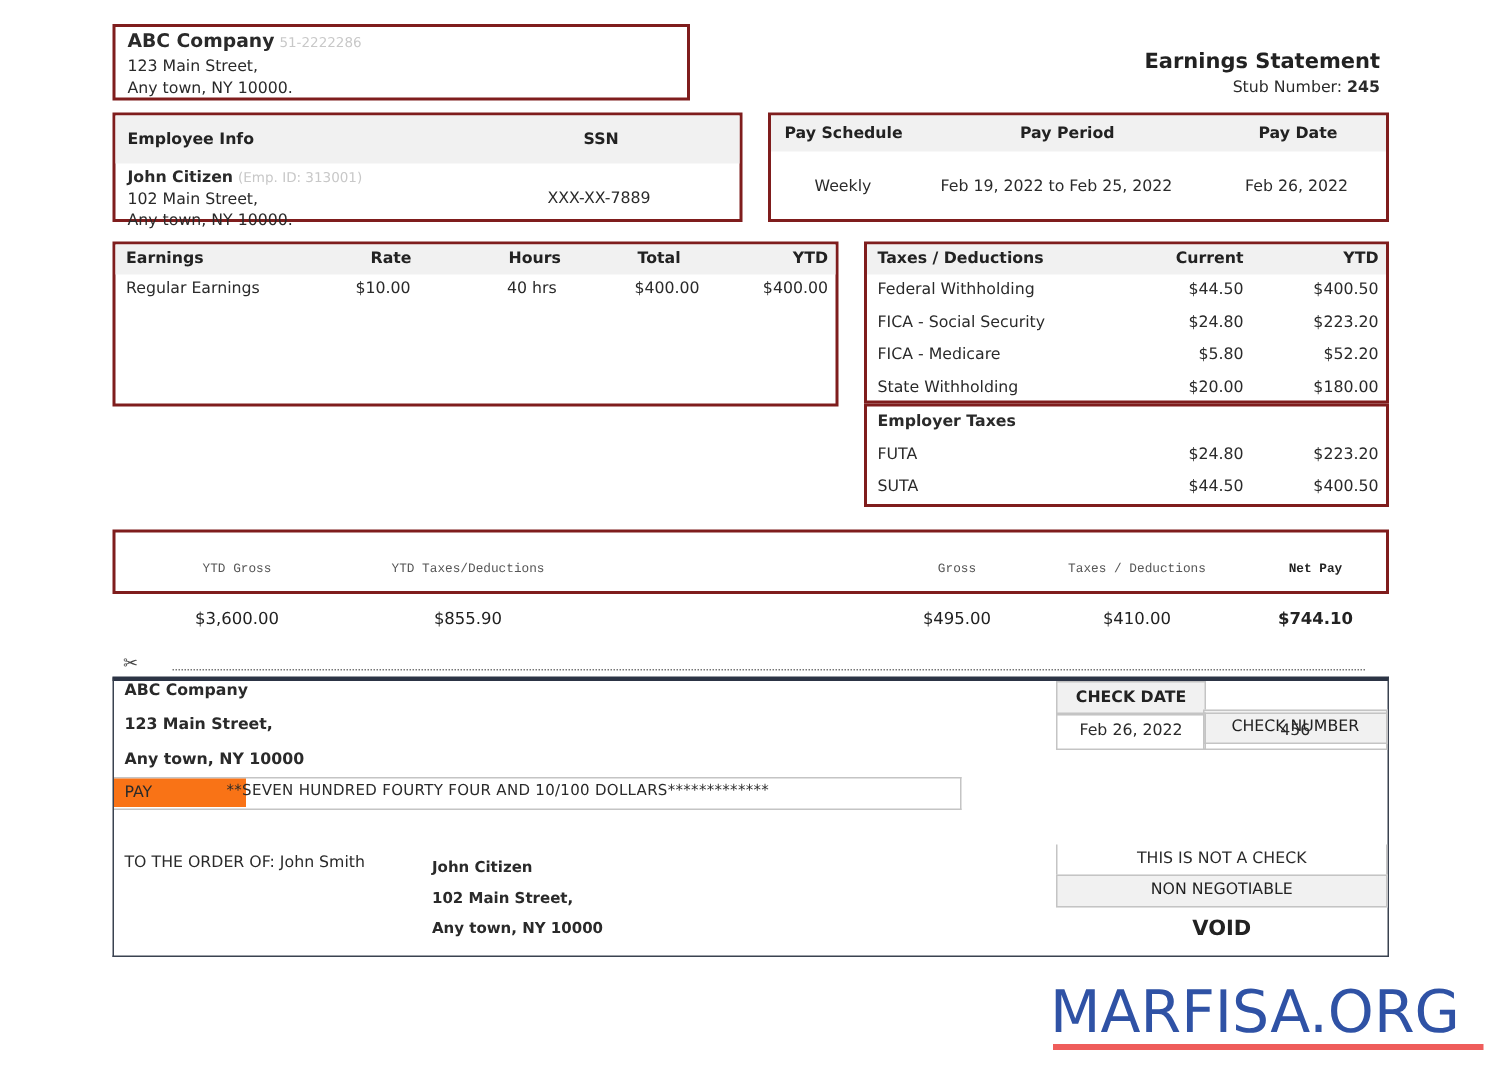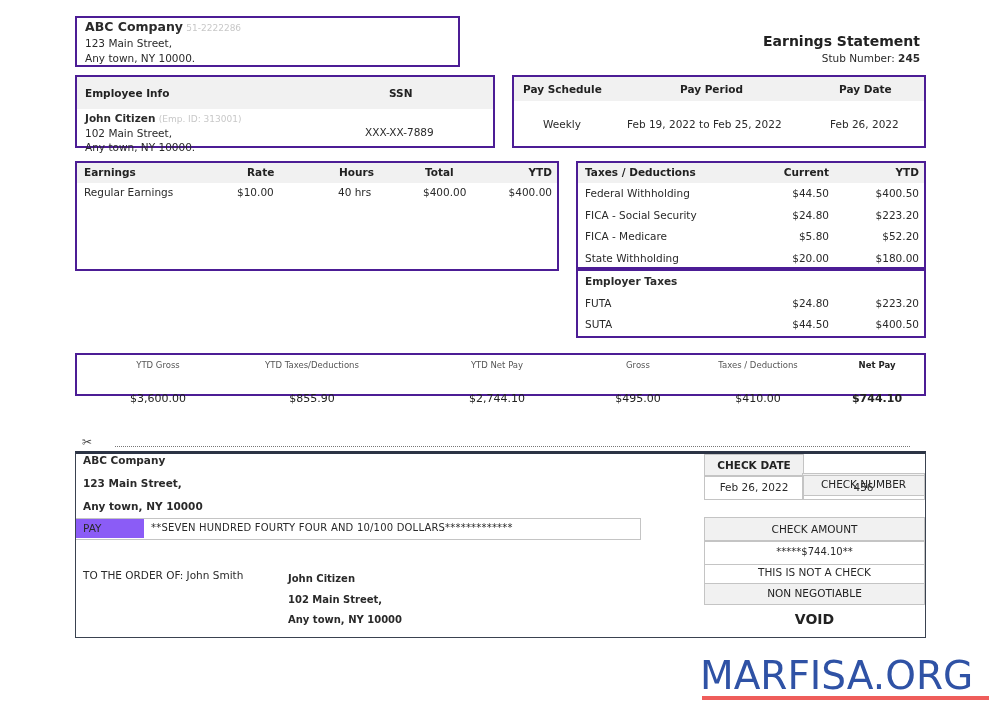--- a/index.html
+++ b/index.html
@@ -1,19 +1,19 @@
 <!DOCTYPE html>
 <html><head>
 <meta charset="utf-8">
 <style>
   * { box-sizing: border-box; margin: 0; padding: 0; }
   html, body { width: 1000px; height: 720px; background: #ffffff; overflow: hidden; }
   body { position: relative; font-family: "DejaVu Sans", sans-serif; color: #2a2a2a; font-size: 11px; }
   .abs { position: absolute; }
-  .box { position: absolute; border: 2px solid #4c1d95; }
+  .box { position: absolute; border: 2px solid #7f1d1d; }
   .hdr { background: #f1f1f1; font-weight: bold; color: #222; }
   .bold { font-weight: bold; }
   .muted { color: #c8c8c8; font-weight: normal; font-size: 9px; }
 
   
   #company { left: 75px; top: 16px; width: 385px; height: 51px; padding: 1px 8px; line-height: 15px; font-size: 10.5px; }
   #company .name { font-weight: bold; font-size: 12.5px; }
 
   #stmt-title { right: 80px; top: 33px; font-weight: bold; font-size: 14px; color: #222; text-align: right; }
   #stub { right: 80px; top: 52px; font-size: 10.5px; text-align: right; }
@@ -42,32 +42,32 @@
   #emptax { left: 576px; top: 269px; width: 350px; height: 69px; font-size: 10.5px; border-top-width: 2px; }
   .trow { height: 21.5px; position: relative; }
   .trow span { position: absolute; top: 4px; }
   .trow .l { left: 7px; }
   .trow .cur { right: 95px; }
   .trow .ytd { right: 5px; }
 
   
   #summary { left: 75px; top: 353px; width: 851px; height: 43px; }
   #summary .col { position: absolute; top: 0; width: 140px; text-align: center; }
-  #summary .lbl { font-size: 8.5px; color: #555; margin-top: 5px; }
+  #summary .lbl { font-size: 8.5px; color: #555; margin-top: 19px; font-family: Liberation Mono, monospace; }
   #summary .val { font-size: 11px; margin-top: 22px; color: #222; }
 
   
   #scissors { left: 82px; top: 435px; font-size: 12px; color: #444; }
   #cutline { left: 115px; top: 446px; width: 795px; border-top: 1.5px dotted #777; }
 
   
   #check { left: 75px; top: 451px; width: 851px; height: 187px; border: 1.5px solid #3a4250; border-top: 3px solid #2c3445; }
   #check .co { position: absolute; left: 7px; font-weight: bold; font-size: 10.5px; }
   #payline { left: 0; top: 64px; width: 565px; height: 22px; border: 1.5px solid #c4c4c4; border-left: none; }
-  #payline .lbl { position: absolute; left: 0; top: 0; width: 68px; height: 19px; background: #8b5cf6; padding: 3px 7px; font-size: 10.5px; }
+  #payline .lbl { position: absolute; left: 0; top: 0; width: 88px; height: 19px; background: #f97316; padding: 3px 7px; font-size: 10.5px; }
   #payline .words { position: absolute; left: 75px; top: 3px; font-size: 10px; letter-spacing: 0.2px; }
   .cbox { position: absolute; border: 1.5px solid #c4c4c4; font-size: 10.5px; text-align: center; }
   #order { left: 7px; top: 115px; font-size: 10.5px; }
   #payee { left: 212px; top: 115px; font-size: 10px; font-weight: bold; line-height: 20.5px; }
 
   
   #logo { left: 700px; top: 653px; font-family: "DejaVu Sans", sans-serif; font-size: 39px; color: #2f52a5; letter-spacing: 0px; }
   #logo-bar { left: 702px; top: 696px; width: 287px; height: 4px; background: #ef5d5b; }
 </style>
 </head>
@@ -180,24 +180,20 @@
 
 <div id="summary" class="box">
   <div class="col" style="left:11px">
     <div class="lbl">YTD Gross</div>
     <div class="val">$3,600.00</div>
   </div>
   <div class="col" style="left:165px">
     <div class="lbl">YTD Taxes/Deductions</div>
     <div class="val">$855.90</div>
   </div>
-  <div class="col" style="left:350px">
-    <div class="lbl">YTD Net Pay</div>
-    <div class="val">$2,744.10</div>
-  </div>
   <div class="col" style="left:491px">
     <div class="lbl">Gross</div>
     <div class="val">$495.00</div>
   </div>
   <div class="col" style="left:611px">
     <div class="lbl">Taxes / Deductions</div>
     <div class="val">$410.00</div>
   </div>
   <div class="col" style="left:730px">
     <div class="lbl bold" style="color:#222">Net Pay</div>
@@ -216,22 +212,20 @@
   <div id="payline" class="abs">
     <div class="lbl">PAY</div>
     <div class="words">**SEVEN HUNDRED FOURTY FOUR AND 10/100 DOLLARS*************</div>
   </div>
 
   <div class="cbox hdr" style="left:628px; top:0px; width:100px; height:23px; padding-top:4px; font-weight:bold;">CHECK DATE</div>
   <div class="cbox hdr" style="left:726px; top:0px; width:123px; height:23px; padding-top:4px; font-weight:normal;margin-top:19px;">CHECK NUMBER</div>
   <div class="cbox" style="left:628px; top:21px; width:100px; height:25px; padding-top:5px;">Feb 26, 2022</div>
   <div class="cbox" style="left:726px; top:21px; width:123px; height:25px; padding-top:5px;">456</div>
 
-  <div class="cbox hdr" style="left:628px; top:63px; width:221px; height:25px; padding-top:5px; font-weight:normal;">CHECK AMOUNT</div>
-  <div class="cbox" style="left:628px; top:86px; width:221px; height:25px; padding-top:5px; font-size:10px;">*****$744.10**</div>
 
   <div class="cbox" style="left:628px; top:109px; width:221px; height:22px; padding-top:3px; border-top:none;">THIS IS NOT A CHECK</div>
   <div class="cbox hdr" style="left:628px; top:129px; width:221px; height:22px; padding-top:3px; font-weight:normal;">NON NEGOTIABLE</div>
   <div class="abs bold" style="left:628px; top:157px; width:221px; text-align:center; font-size:14px; color:#222;">VOID</div>
 
   <div id="order" class="abs">TO THE ORDER OF: John Smith</div>
   <div id="payee" class="abs">
     <div>John Citizen</div>
     <div>102 Main Street,</div>
     <div>Any town,  NY 10000</div>

